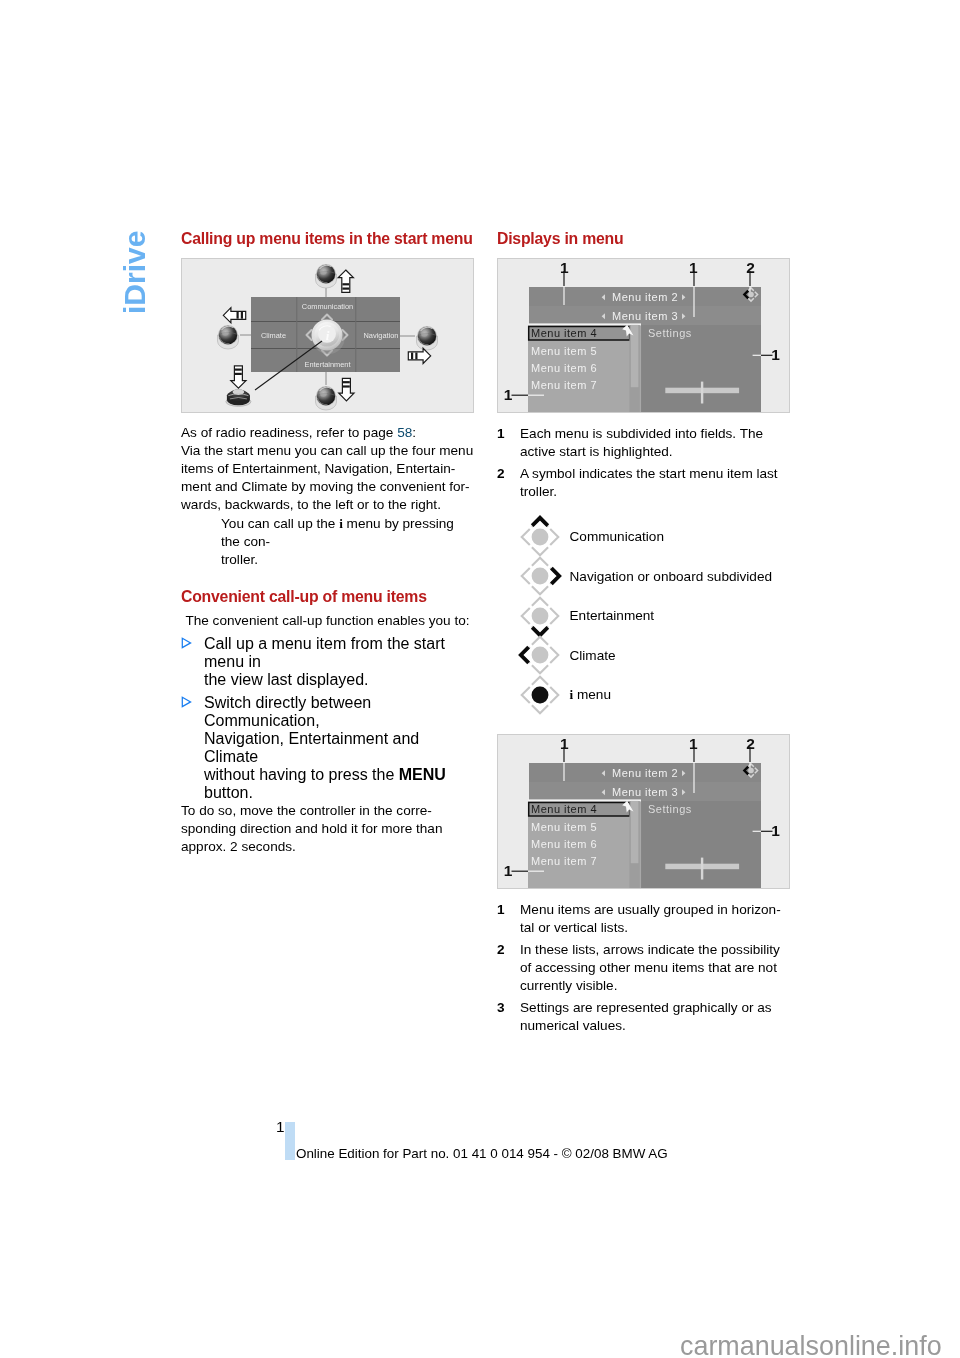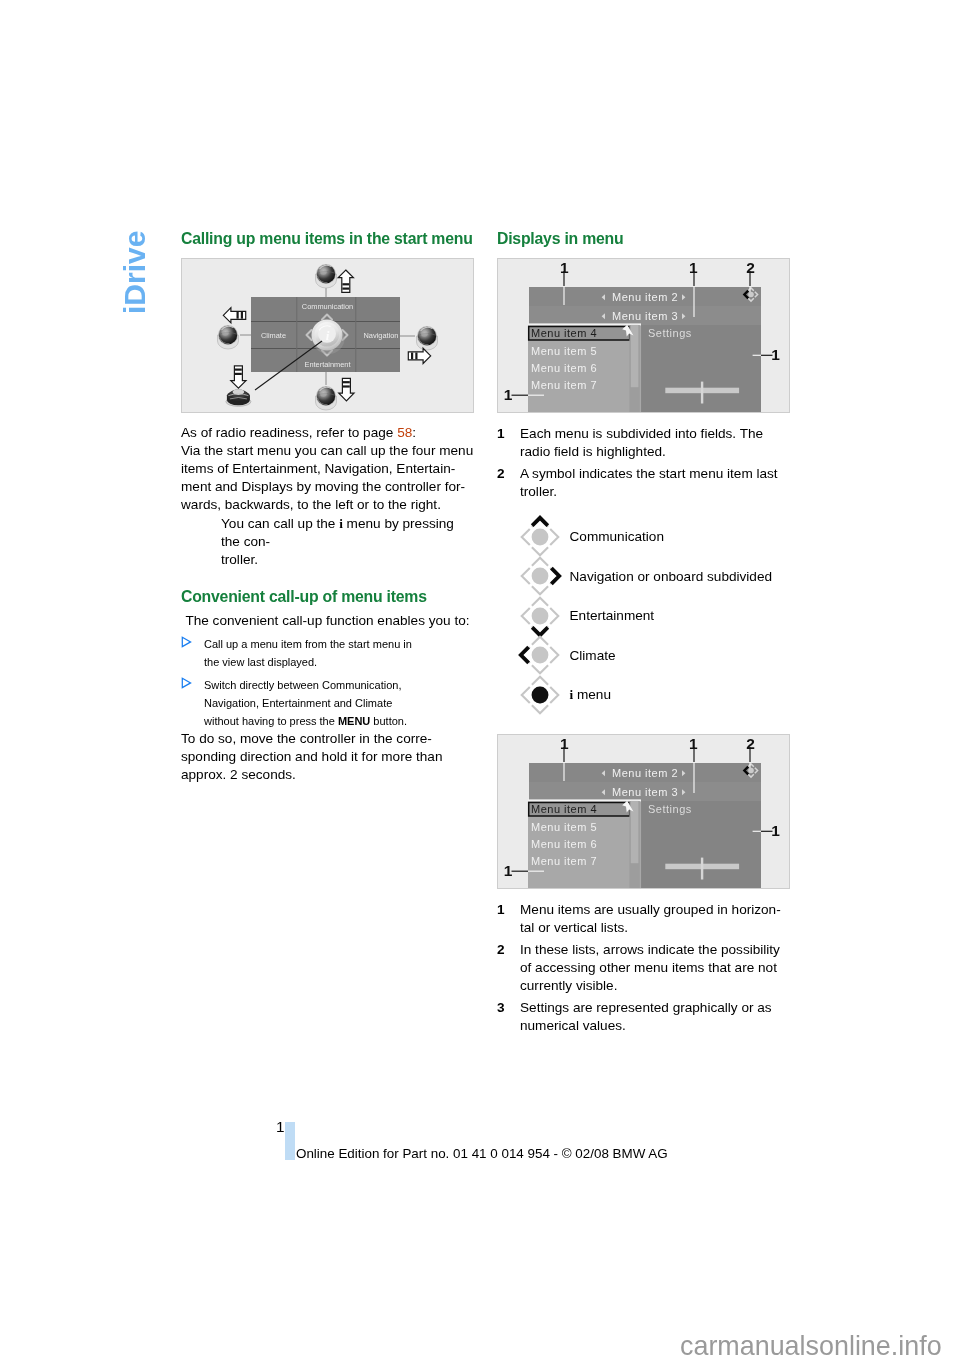--- a/index.html
+++ b/index.html
@@ -7,43 +7,43 @@
        font-family:"Liberation Sans",sans-serif;color:#000;}
   .page{position:absolute;left:0;top:0;width:960px;height:1358px;}
 
   
   .chaptab{position:absolute;left:123px;top:202px;width:24px;height:84px;}
   .chaptab span{position:absolute;left:-58px;top:30px;width:140px;height:24px;
     transform:rotate(-90deg);
     font-size:30px;font-weight:bold;color:#6ab2f2;line-height:24px;
     white-space:nowrap;text-align:left;}
 
-  h2.sec{font-size:15.8px;font-weight:bold;color:#15803d;margin:0;
+  h2.sec{font-size:15.8px;font-weight:bold;color:#b91c1c;margin:0;
     letter-spacing:-0.22px;line-height:17px;}
 
   .col{position:absolute;}
   .lcol{left:181px;top:230px;width:293px;}
   .rcol{left:497px;top:230px;width:293px;}
 
   p.body{font-size:13.6px;line-height:18px;margin:0;}
 
   .imgbox{position:relative;background:#ebebeb;border:1px solid #cdcdcd;
     box-sizing:border-box;overflow:hidden;}
 
   
   .num{display:flex;font-size:13.6px;line-height:18px;margin:0;}
   .num .n{font-weight:bold;width:23px;flex:0 0 23px;}
   .num .t{flex:1;}
 
   
-  .bul{display:flex;font-size:11px;line-height:18px;margin:0;}
+  .bul{display:flex;font-size:16px;line-height:18px;margin:0;}
   .bul .b{width:23px;flex:0 0 23px;line-height:18px;padding-top:0px;box-sizing:border-box;}
   .bul .t{flex:1;}
 
-  .lnk{color:#c2410c;}
+  .lnk{color:#0c4a6e;}
   .ital-i{font-family:"Liberation Serif",serif;font-weight:bold;font-style:normal;font-size:13.2px;}
 
   
   .pgnum{position:absolute;left:276px;top:1118px;font-size:15.3px;font-weight:normal;}
   .fbar{position:absolute;left:285px;top:1122px;width:10px;height:38px;background:#bfdcf5;}
   .ftext{position:absolute;left:296px;top:1146px;font-size:13.4px;letter-spacing:0px;}
 
   .wm{position:absolute;left:680px;top:1331px;font-size:26.9px;color:#9a9a9a;letter-spacing:0px;}
 
   
@@ -262,21 +262,21 @@
           <path d="M-10 -1.5 Q 0 -5 10 -1.5" stroke="#c0c0c0" stroke-width="0.8" fill="none"></path>
           <path d="M-8.5 1.8 Q 0 -1 8.5 1.8" stroke="#b5b5b5" stroke-width="0.7" fill="none"></path>
         </g>
         <g transform="translate(56.4,118) rotate(180)">
             <use href="#harrow"></use>
           </g>
       </svg>
       
     </div>
 
-    <p class="body"><span>As of radio readiness, refer to page </span><span class="lnk">58</span><span>:</span><br><span>Via the start menu you can call up the four menu</span><br><span>items of Entertainment, Navigation, Entertain-</span><br><span>ment and Displays by moving the controller for-</span><br><span>wards, backwards, to the left or to the right.</span></p>
+    <p class="body"><span>As of radio readiness, refer to page </span><span class="lnk">58</span><span>:</span><br><span>Via the start menu you can call up the four menu</span><br><span>items of Entertainment, Navigation, Entertain-</span><br><span>ment and Climate by moving the convenient for-</span><br><span>wards, backwards, to the left or to the right.</span></p>
 
     <p class="body pgap"><span>You can call up the </span><span class="ital-i">i</span><span> menu by pressing the con-</span><br><span>troller.</span></p>
 
     <h2 class="sec h2gap">Convenient call-up of menu items</h2>
 
     <p class="body p3gap">The convenient call-up function enables you to:</p>
 
     <div class="bul bgap">
       <div class="b"><svg width="11" height="12" viewBox="0 0 11 12">
             <path d="M1.3 1.2 L9.6 5.9 L1.3 10.6 Z" fill="none" stroke="#1a7ef0" stroke-width="1.25" stroke-linejoin="miter"></path>
@@ -317,21 +317,21 @@
           <text x="252.6" y="13.7" text-anchor="middle">2</text>
           <text x="277.5" y="101.2" text-anchor="middle">1</text>
           <text x="10.1" y="140.9" text-anchor="middle">1</text>
         </g>
       </svg>
       
     </div>
 
     <div class="num ngap">
       <div class="n">1</div>
-      <div class="t"><span>Each menu is subdivided into fields. The</span><br><span>radio field is highlighted.</span></div>
+      <div class="t"><span>Each menu is subdivided into fields. The</span><br><span>active start is highlighted.</span></div>
     </div>
     <div class="num ngap2">
       <div class="n">2</div>
       <div class="t"><span>A symbol indicates the start menu item last</span><br><span>troller.</span></div>
     </div>
 
     <div class="symblock">
       <div class="symrow">
         <svg class="symico" width="44" height="44" viewBox="0 0 44 44">
           <use href="#dia"></use>

